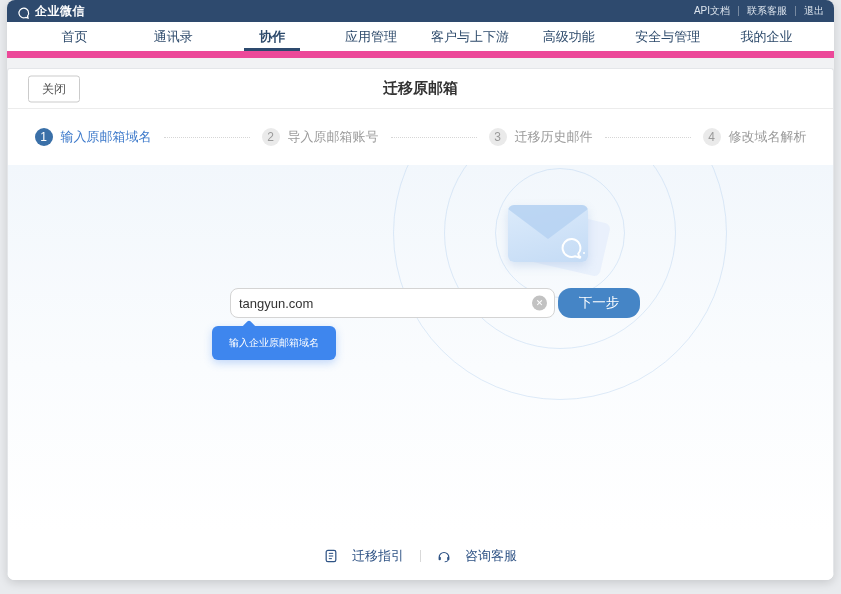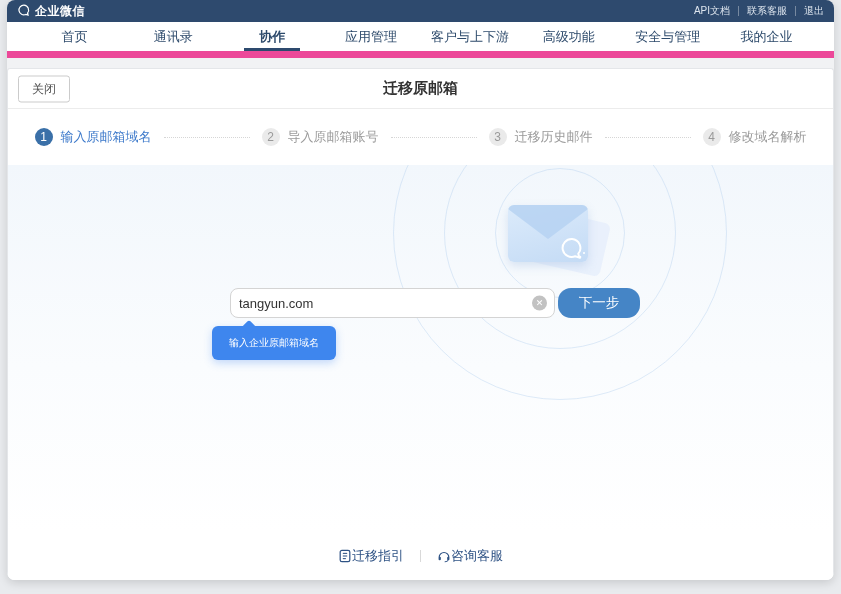--- a/index.html
+++ b/index.html
@@ -17,21 +17,21 @@
     border-radius: 8px; overflow: hidden; background: #f1f2f4;
     box-shadow: 0 3px 10px rgba(0,0,0,.14);
     display: flex; flex-direction: column;
   }
   
   .topbar {
     height: 22px; background: #2e4a6e; flex: 0 0 22px;
     display: flex; align-items: center; justify-content: space-between;
     padding: 0 10px; color: #fff;
   }
-  .brand { display: flex; align-items: flex-start; gap: 4px; font-size: 12px; font-weight: bold; letter-spacing: .5px; }
+  .brand { display: flex; align-items: flex-end; gap: 4px; font-size: 12px; font-weight: bold; letter-spacing: .5px; }
   .topbar-links { display: flex; align-items: center; font-size: 10px; color: #dde5ee; }
   .topbar-links .tlink { cursor: pointer; }
   .topbar-links .tsep { width: 1px; height: 10px; background: rgba(255,255,255,.35); margin: 0 8px; }
   
   .nav {
     height: 36px; flex: 0 0 36px; background: #fff; border-bottom: 7px solid #ec4899;
     display: flex; align-items: stretch; padding: 0 18px;
   }
   .nav-item {
     flex: 1; display: flex; align-items: center; justify-content: center;
@@ -47,21 +47,21 @@
   .card {
     flex: 1; background: #fff; border: 1px solid #e4e6e9; border-bottom: none;
     border-radius: 3px 3px 0 0;
     display: flex; flex-direction: column; overflow: hidden;
   }
   .card-head {
     height: 40px; flex: 0 0 40px; border-bottom: 1px solid #ececec;
     position: relative; display: flex; align-items: center; justify-content: center;
   }
   .close-btn {
-    position: absolute; left: 10px; top: 50%; transform: translateY(-50%);
+    position: absolute; left: 20px; top: 50%; transform: translateY(-50%);
     font-size: 12px; color: #4f4f4f; background: #fff; border: 1px solid #cbcbcb;
     border-radius: 3px; padding: 4px 13px; cursor: pointer;
   }
   .card-title { font-size: 15px; font-weight: bold; color: #333; }
   
   .steps { height: 56px; flex: 0 0 56px; display: flex; align-items: center; justify-content: center; background: #fff; }
   .step { display: flex; align-items: center; gap: 8px; margin: 0 6px; }
   .step-circle {
     width: 18px; height: 18px; border-radius: 50%; background: #eaeaea;
     color: #9a9a9a; font-size: 12px; display: flex; align-items: center; justify-content: center;
@@ -115,21 +115,21 @@
   }
   .tooltip::before {
     content: ""; position: absolute; top: -4px; left: 32px; width: 10px; height: 10px;
     background: #3e86ee; transform: rotate(45deg); border-radius: 2px;
   }
   
   .card-footer {
     height: 48px; flex: 0 0 48px; background: #fff;
     display: flex; align-items: center; justify-content: center;
   }
-  .foot-link { display: flex; align-items: center; gap: 0; color: #2f5385; font-size: 13px; cursor: pointer; }
+  .foot-link { display: flex; align-items: center; gap: 14px; color: #2f5385; font-size: 13px; cursor: pointer; }
   .foot-sep { width: 1px; height: 12px; background: #d9d9d9; margin: 0 16px; }
 </style>
 </head>
 <body>
 
 <div class="window">
 
   <div class="topbar">
     <div class="brand">
       <span style="display:inline-flex;">

